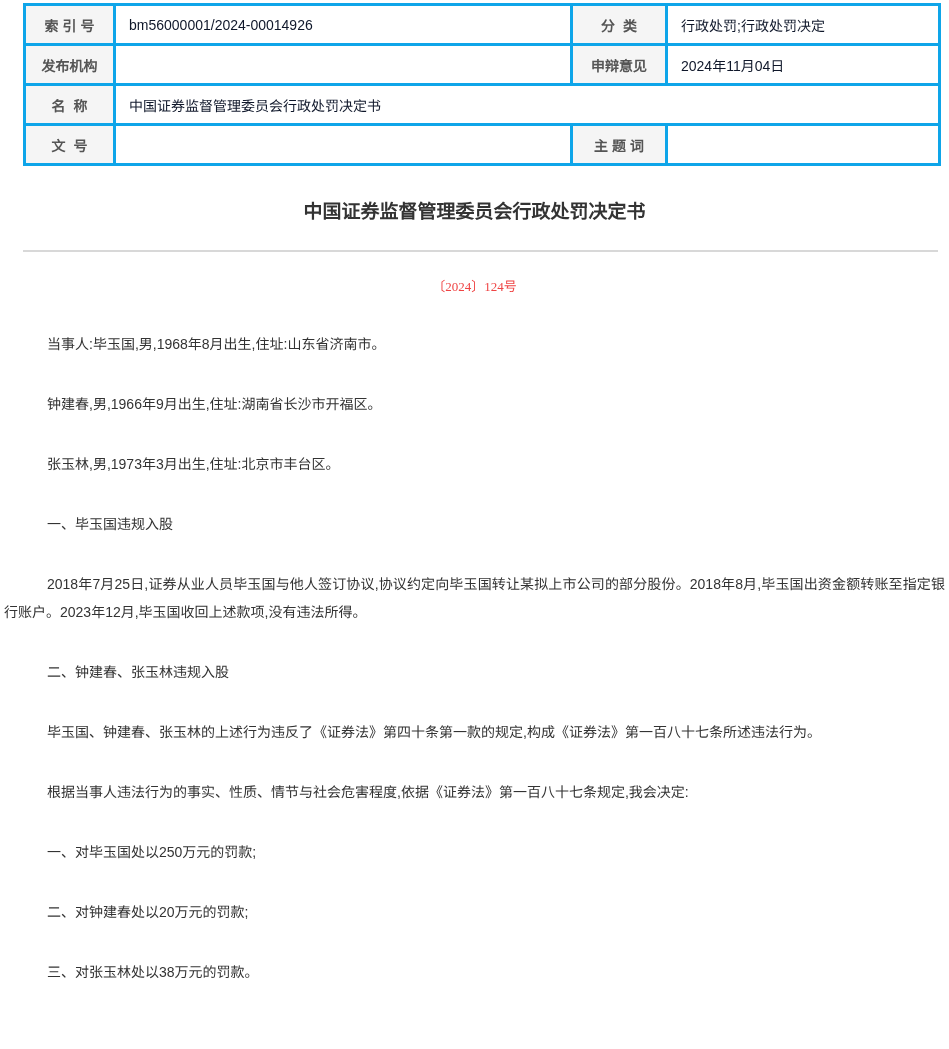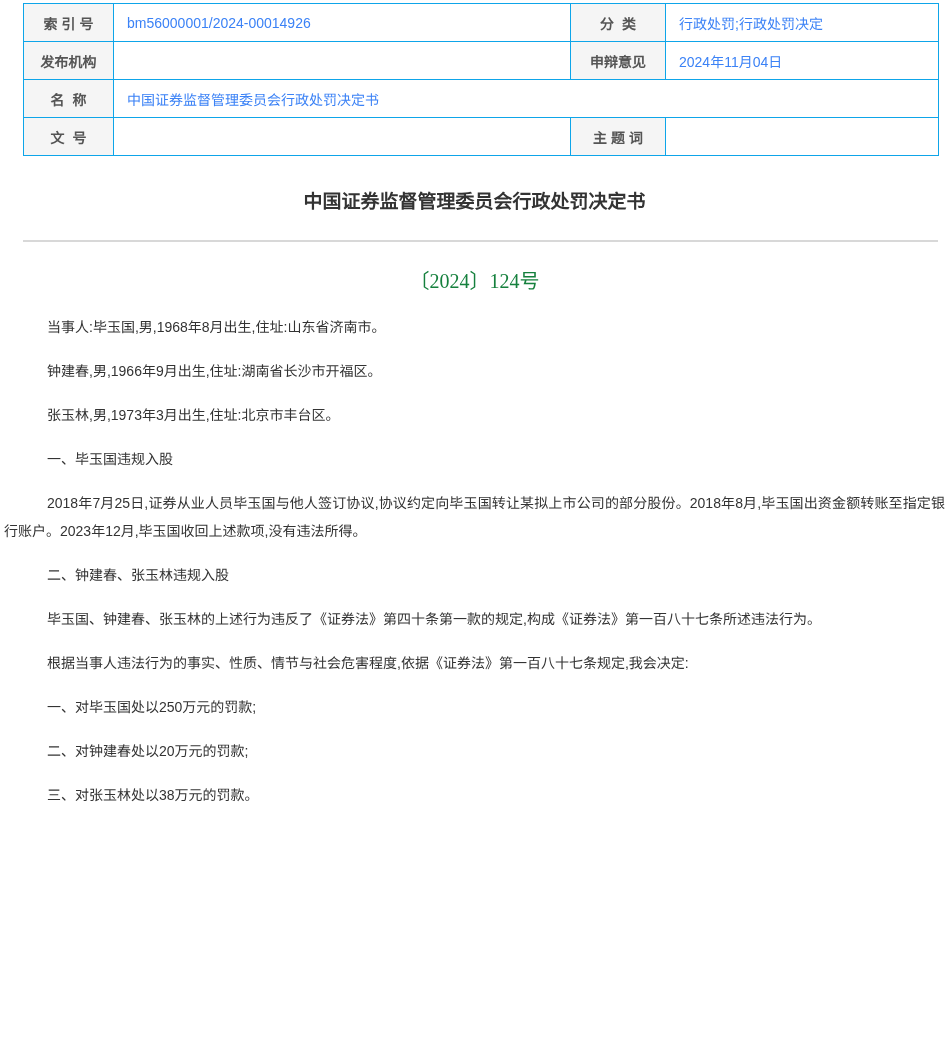--- a/index.html
+++ b/index.html
@@ -16,35 +16,35 @@
     background: #ffffff;
   }
   
   .info-table {
     border-collapse: collapse;
     table-layout: fixed;
     margin: 3px 0 0 23px;
     width: 915px;
   }
   .info-table td {
-    border: 1px solid #0ea5e9;
+    border: 3px solid #0ea5e9;
     height: 35px;
     font-size: 14px;
     overflow: hidden;
   }
   .info-table td.lbl {
     background: #f5f5f5;
     color: #555555;
     font-weight: bold;
     text-align: center;
     white-space: pre;
   }
   .info-table td.val {
     background: #ffffff;
-    color: #3b82f6;
+    color: #0f172a;
     text-align: left;
     padding: 0 13px;
     white-space: nowrap;
   }
   
   .doc-title {
     margin: 35px 8px 0;
     text-align: center;
     font-size: 19px;
     font-weight: bold;
@@ -53,31 +53,31 @@
   }
   hr.divider {
     border: none;
     border-top: 2px solid #d8d8d8;
     margin: 26px 11px 0 23px;
     height: 0;
   }
   .doc-number {
     margin: 27px 0 0;
     text-align: center;
-    font-size: 20px;
-    color: #15803d;
+    font-size: 13px;
+    color: #ef4444;
     font-family: "Liberation Serif", "DejaVu Serif", serif;
     line-height: 1.2;
   }
   
   .doc-body {
     padding: 4px 4px 20px;
   }
   .doc-body p {
-    margin: 16px 0;
+    margin: 32px 0;
     font-size: 14px;
     line-height: 28px;
     color: #333333;
     text-indent: 43px;
     text-align: justify;
     word-break: break-all;
   }
 </style>
 </head>
 <body>

